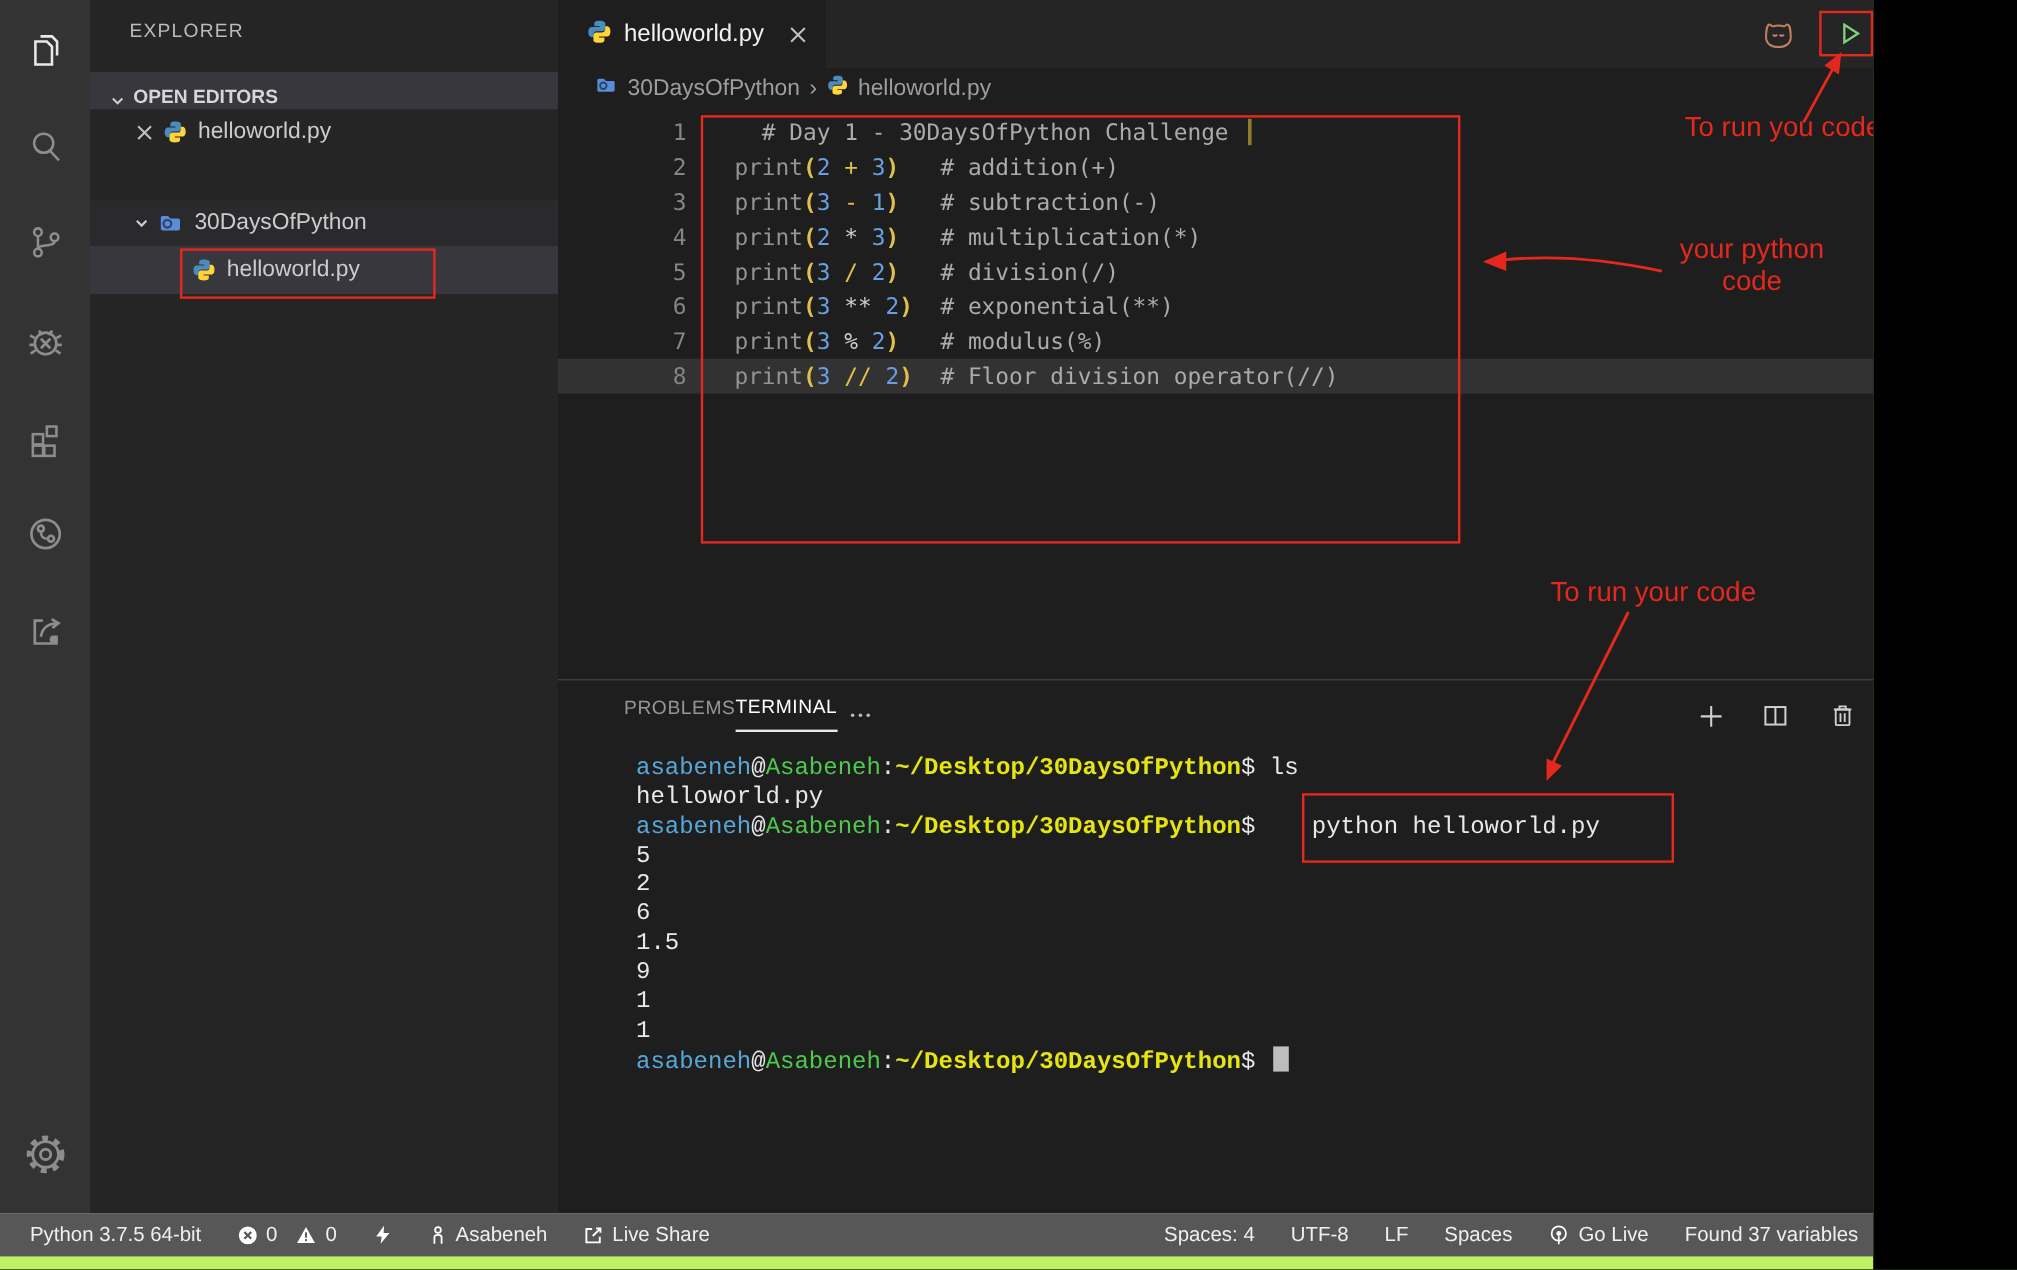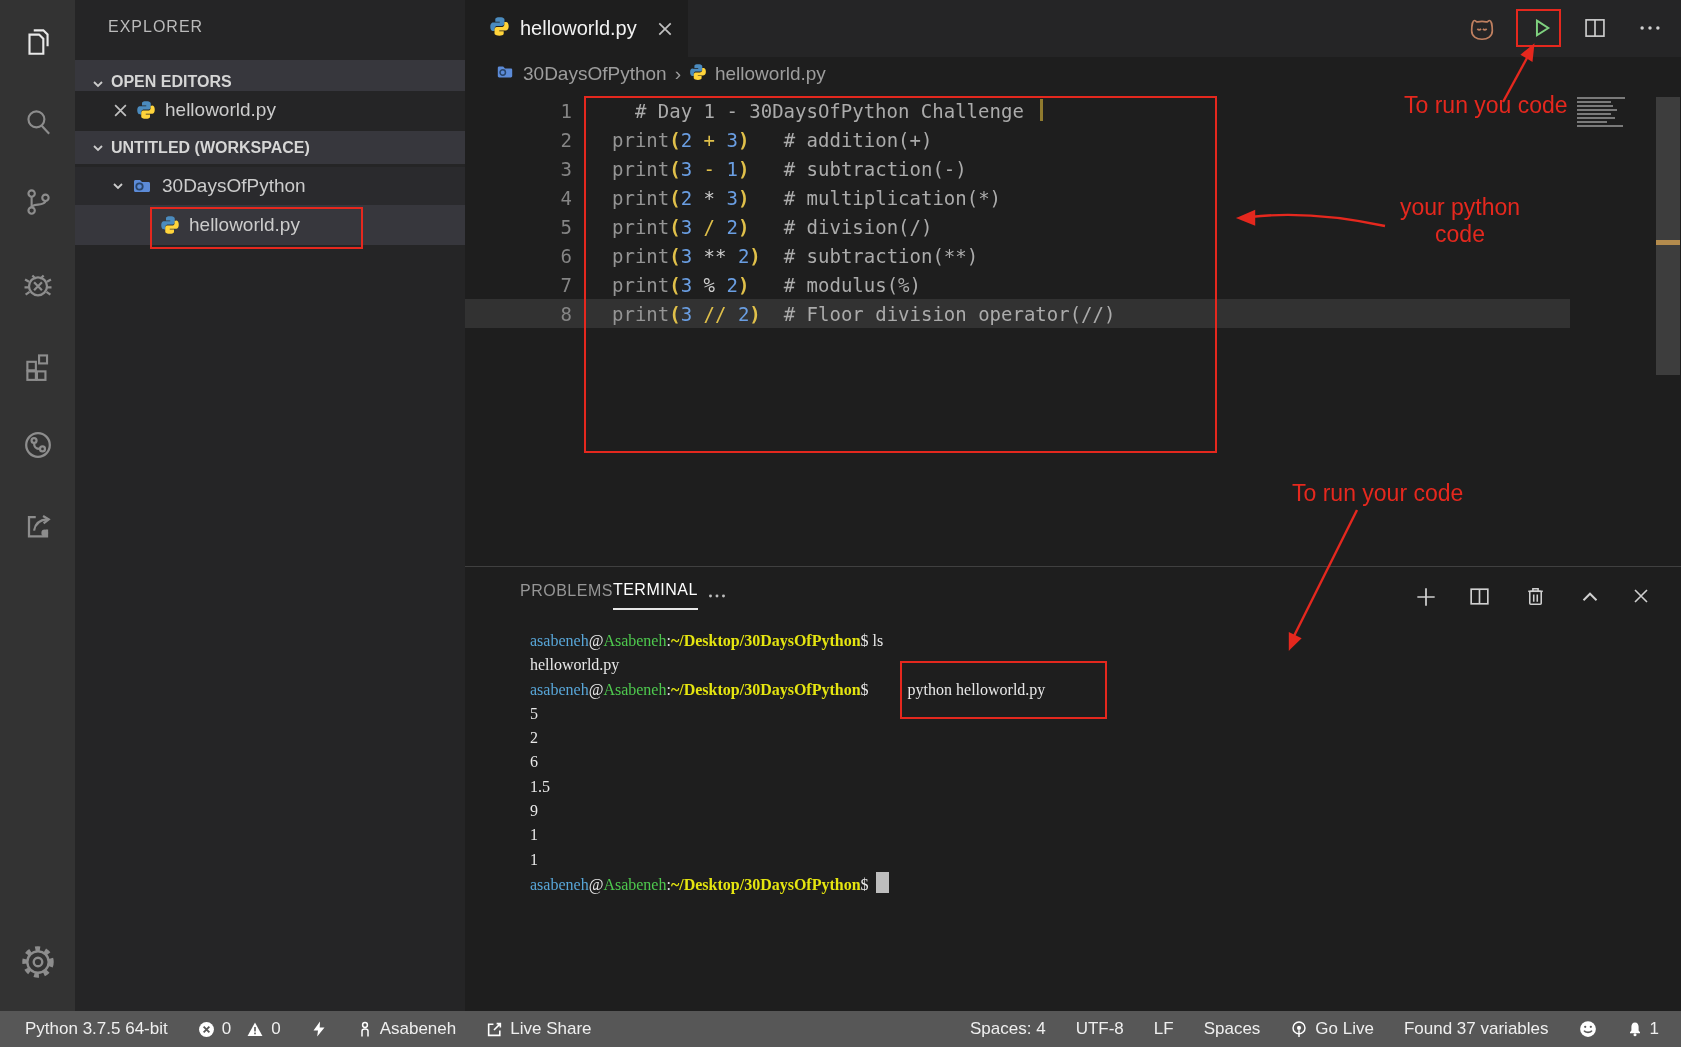--- a/index.html
+++ b/index.html
@@ -1,18 +1,18 @@
 <!DOCTYPE html>
 <html><head>
 <meta charset="utf-8">
 <style>
   * { margin:0; padding:0; box-sizing:border-box; }
   html,body { background:#000; }
-  #app { position:relative; width:1681px; height:1058px; overflow:hidden;
-         font-family:"Liberation Sans", sans-serif; background:#ffffff; }
+  #app { position:relative; width:1561px; height:1058px; overflow:hidden;
+         font-family:"Liberation Sans", sans-serif; background:#bef264; }
 
   
   .activity-bar { position:absolute; left:0; top:0; width:75px; height:1011px; background:#333333; }
   .sidebar      { position:absolute; left:75px; top:0; width:390px; height:1011px; background:#252526; }
   .editor-area  { position:absolute; left:465px; top:0; width:1216px; height:566px; background:#1e1e1e; }
   .panel        { position:absolute; left:465px; top:566px; width:1216px; height:445px; background:#1e1e1e; border-top:1px solid #404040; }
   .status-bar   { position:absolute; left:0; top:1011px; width:1681px; height:36px; background:#575757;
                   display:flex; justify-content:space-between; align-items:center; color:#efefef; font-size:17px; }
 
   
@@ -53,21 +53,21 @@
 
   
   .panel-tabs { position:absolute; left:55px; top:14px; display:flex; align-items:center; font-size:16px; letter-spacing:.5px; }
   .panel-tab { color:#969696; padding-bottom:9px; }
   .panel-tab.active { color:#ffffff; border-bottom:2px solid #e7e7e7; }
   .panel-dots { display:flex; margin-left:6px; }
   .shell-select { position:absolute; left:643px; top:17px; width:277px; height:29px; background:#4a4a4a; border-radius:5px;
                   display:flex; align-items:center; justify-content:space-between; padding:0 10px 0 14px; color:#f0f0f0; font-size:16px; }
   .panel-action { position:absolute; top:17px; display:flex; }
 
-  .terminal { position:absolute; left:65px; top:62px; font-family:Liberation Serif, serif; font-size:16px; line-height:24.3px; white-space:pre; }
+  .terminal { position:absolute; left:65px; top:62px; font-family:Liberation Mono, monospace; font-size:20px; line-height:24.3px; white-space:pre; }
   .ts-user{color:#58a6d8} .ts-host{color:#4ec94e} .ts-path{color:#e5e510;font-weight:bold}
   .ts-plain,.ts-cmd,.ts-out{color:#e8e8e8}
   .ts-boxed{color:#e8e8e8; position:relative; display:inline-block;margin-left:35px;}
   .ts-boxed::after{content:''; position:absolute; left:-8px; right:-62px; top:-17px; bottom:-17px; border:2px solid #e5281e;}
   .ts-cursor{display:inline-block; width:13px; height:21px; background:#bdbdbd; vertical-align:-3px; margin-left:3px;}
 
   
   .sb-group { display:flex; align-items:center; gap:30px; }
   .sb-item { display:flex; align-items:center; gap:7px; white-space:nowrap; }
   .status-bar svg { display:block; }
@@ -165,28 +165,20 @@
         </span>
       <span class="sb-icon">
         <svg width="20" height="20" viewBox="0 0 16 16">
             <path fill="#4B8BBE" d="M8 1C4.5 1 4.8 2.6 4.8 2.6v1.8h3.4V5H3.4S1 4.7 1 8.2c0 3.4 2.1 3.3 2.1 3.3h1.2V9.7s-.1-2.1 2.1-2.1h3.4s2 .1 2-2V2.8S12.1 1 8 1z"></path>
             <path fill="#FFD43B" d="M8 15c3.5 0 3.2-1.6 3.2-1.6v-1.8H7.8V11h4.8S15 11.3 15 7.8c0-3.4-2.1-3.3-2.1-3.3h-1.2v1.8s.1 2.1-2.1 2.1H6.2s-2-.1-2 2v2.8S3.9 15 8 15z"></path>
           </svg>
       </span>
       <span>helloworld.py</span>
     </div>
 
-    <div class="sb-section" style="top:131px; height:33px;">
-      <span class="chev">
-          <svg width="14" height="14" viewBox="0 0 14 14" fill="none" stroke="#cccccc" stroke-width="1.8">
-            <polyline points="3,5 7,9 11,5"></polyline>
-          </svg>
-        </span>
-      <span>UNTITLED (WORKSPACE)</span>
-    </div>
 
     <div class="sb-row" style="top:167px; height:38px; background:#2a2a2d;">
       <span class="chev" style="margin-left:36px">
           <svg width="14" height="14" viewBox="0 0 14 14" fill="none" stroke="#cccccc" stroke-width="1.8">
             <polyline points="3,5 7,9 11,5"></polyline>
           </svg>
         </span>
       <span class="sb-icon">
         <svg width="22" height="20" viewBox="0 0 20 20">
             <path fill="#5C8BD8" d="M2 5.5C2 4.7 2.6 4 3.5 4H8l2 2h6.5c.9 0 1.5.6 1.5 1.5v7c0 .9-.6 1.5-1.5 1.5h-13C2.6 16 2 15.4 2 14.5z"></path>
@@ -268,21 +260,21 @@
       </span>
       <span>helloworld.py</span>
     </div>
 
     <div class="code-lines">
         <div class="code-line"><span class="ln">1</span><span class="tk-plain">  </span><span class="tk-comment"># Day 1 - 30DaysOfPython Challenge</span></div>
         <div class="code-line"><span class="ln">2</span><span class="tk-fn">print</span><span class="tk-paren">(</span><span class="tk-num">2</span><span class="tk-plain"> </span><span class="tk-op">+</span><span class="tk-plain"> </span><span class="tk-num">3</span><span class="tk-paren">)</span><span class="tk-plain">   </span><span class="tk-comment"># addition(+)</span></div>
         <div class="code-line"><span class="ln">3</span><span class="tk-fn">print</span><span class="tk-paren">(</span><span class="tk-num">3</span><span class="tk-plain"> </span><span class="tk-op">-</span><span class="tk-plain"> </span><span class="tk-num">1</span><span class="tk-paren">)</span><span class="tk-plain">   </span><span class="tk-comment"># subtraction(-)</span></div>
         <div class="code-line"><span class="ln">4</span><span class="tk-fn">print</span><span class="tk-paren">(</span><span class="tk-num">2</span><span class="tk-plain"> </span><span class="tk-opg">*</span><span class="tk-plain"> </span><span class="tk-num">3</span><span class="tk-paren">)</span><span class="tk-plain">   </span><span class="tk-comment"># multiplication(*)</span></div>
         <div class="code-line"><span class="ln">5</span><span class="tk-fn">print</span><span class="tk-paren">(</span><span class="tk-num">3</span><span class="tk-plain"> </span><span class="tk-op">/</span><span class="tk-plain"> </span><span class="tk-num">2</span><span class="tk-paren">)</span><span class="tk-plain">   </span><span class="tk-comment"># division(/)</span></div>
-        <div class="code-line"><span class="ln">6</span><span class="tk-fn">print</span><span class="tk-paren">(</span><span class="tk-num">3</span><span class="tk-plain"> </span><span class="tk-opg">**</span><span class="tk-plain"> </span><span class="tk-num">2</span><span class="tk-paren">)</span><span class="tk-plain">  </span><span class="tk-comment"># subtraction(**)</span></div>
+        <div class="code-line"><span class="ln">6</span><span class="tk-fn">print</span><span class="tk-paren">(</span><span class="tk-num">3</span><span class="tk-plain"> </span><span class="tk-opg">**</span><span class="tk-plain"> </span><span class="tk-num">2</span><span class="tk-paren">)</span><span class="tk-plain">  </span><span class="tk-comment"># exponential(**)</span></div>
         <div class="code-line"><span class="ln">7</span><span class="tk-fn">print</span><span class="tk-paren">(</span><span class="tk-num">3</span><span class="tk-plain"> </span><span class="tk-opg">%</span><span class="tk-plain"> </span><span class="tk-num">2</span><span class="tk-paren">)</span><span class="tk-plain">   </span><span class="tk-comment"># modulus(%)</span></div>
         <div class="code-line current"><span class="ln">8</span><span class="tk-fn">print</span><span class="tk-paren">(</span><span class="tk-num">3</span><span class="tk-plain"> </span><span class="tk-op">//</span><span class="tk-plain"> </span><span class="tk-num">2</span><span class="tk-paren">)</span><span class="tk-plain">  </span><span class="tk-comment"># Floor division operator(//)</span></div>
       </div>
     <div class="cursor-bar"></div>
 
     <div class="minimap">
       <div style="width:48px"></div>
         <div style="width:34px"></div>
         <div style="width:36px"></div>
         <div style="width:40px"></div>

